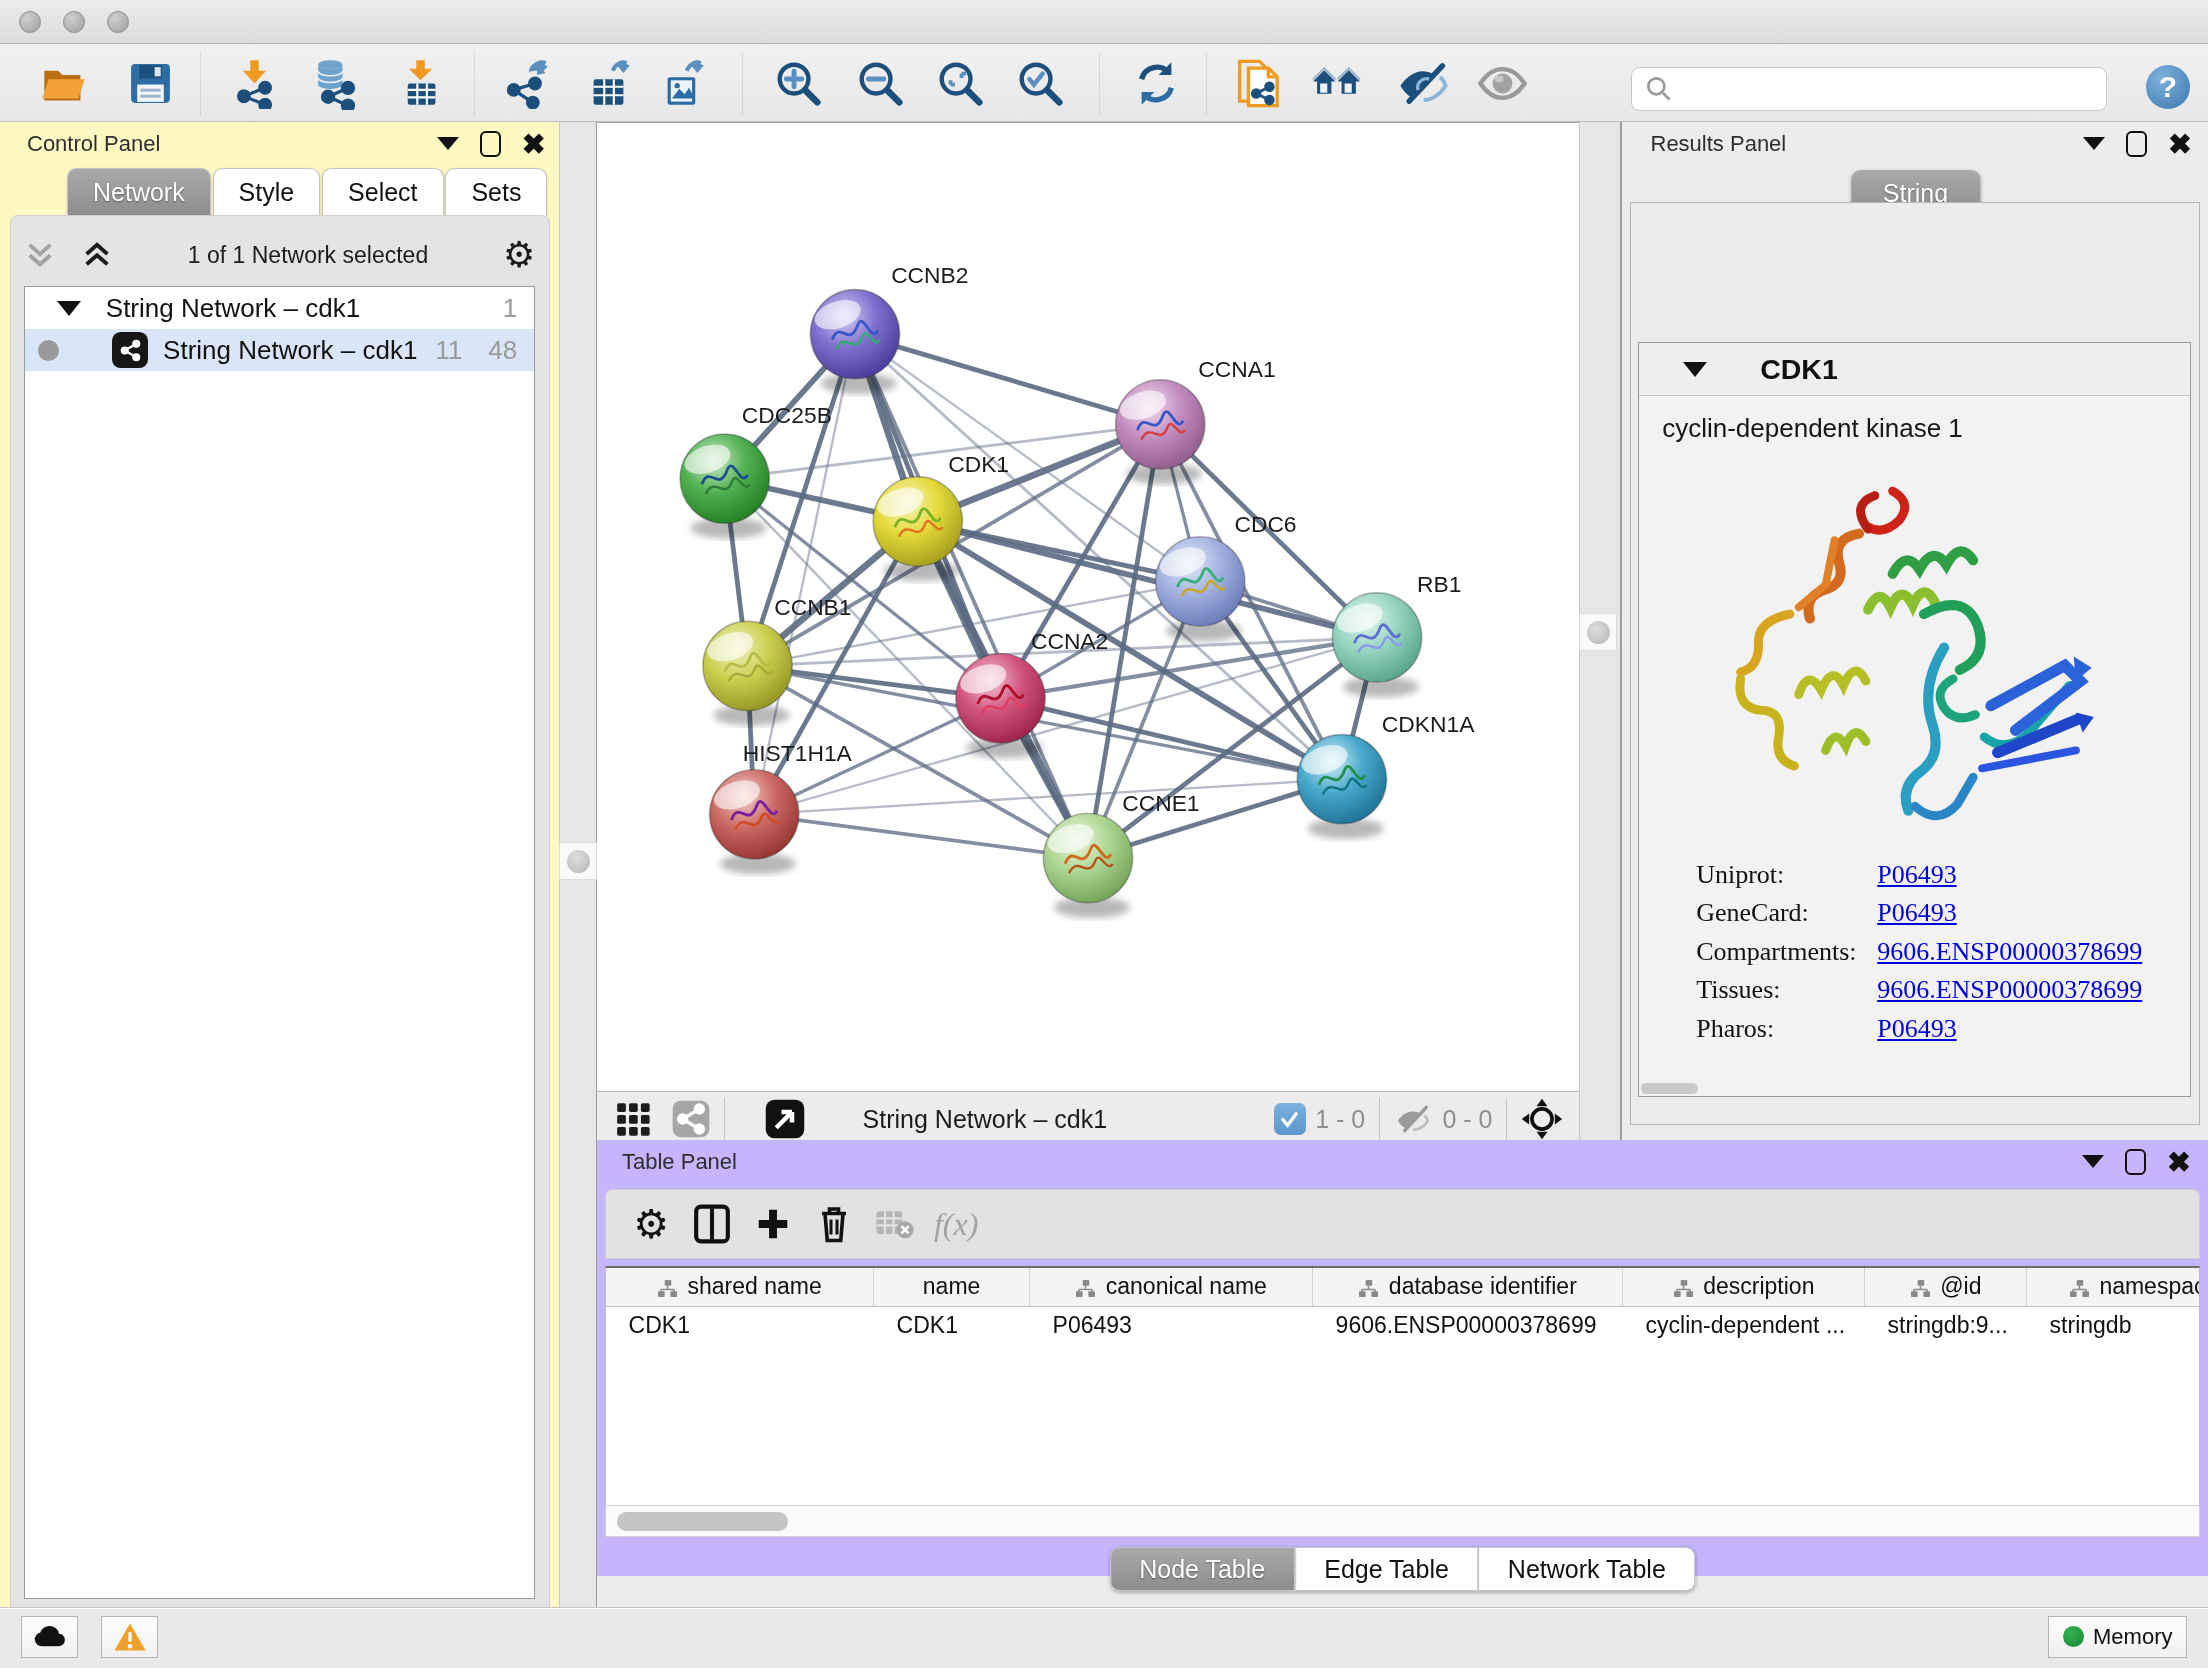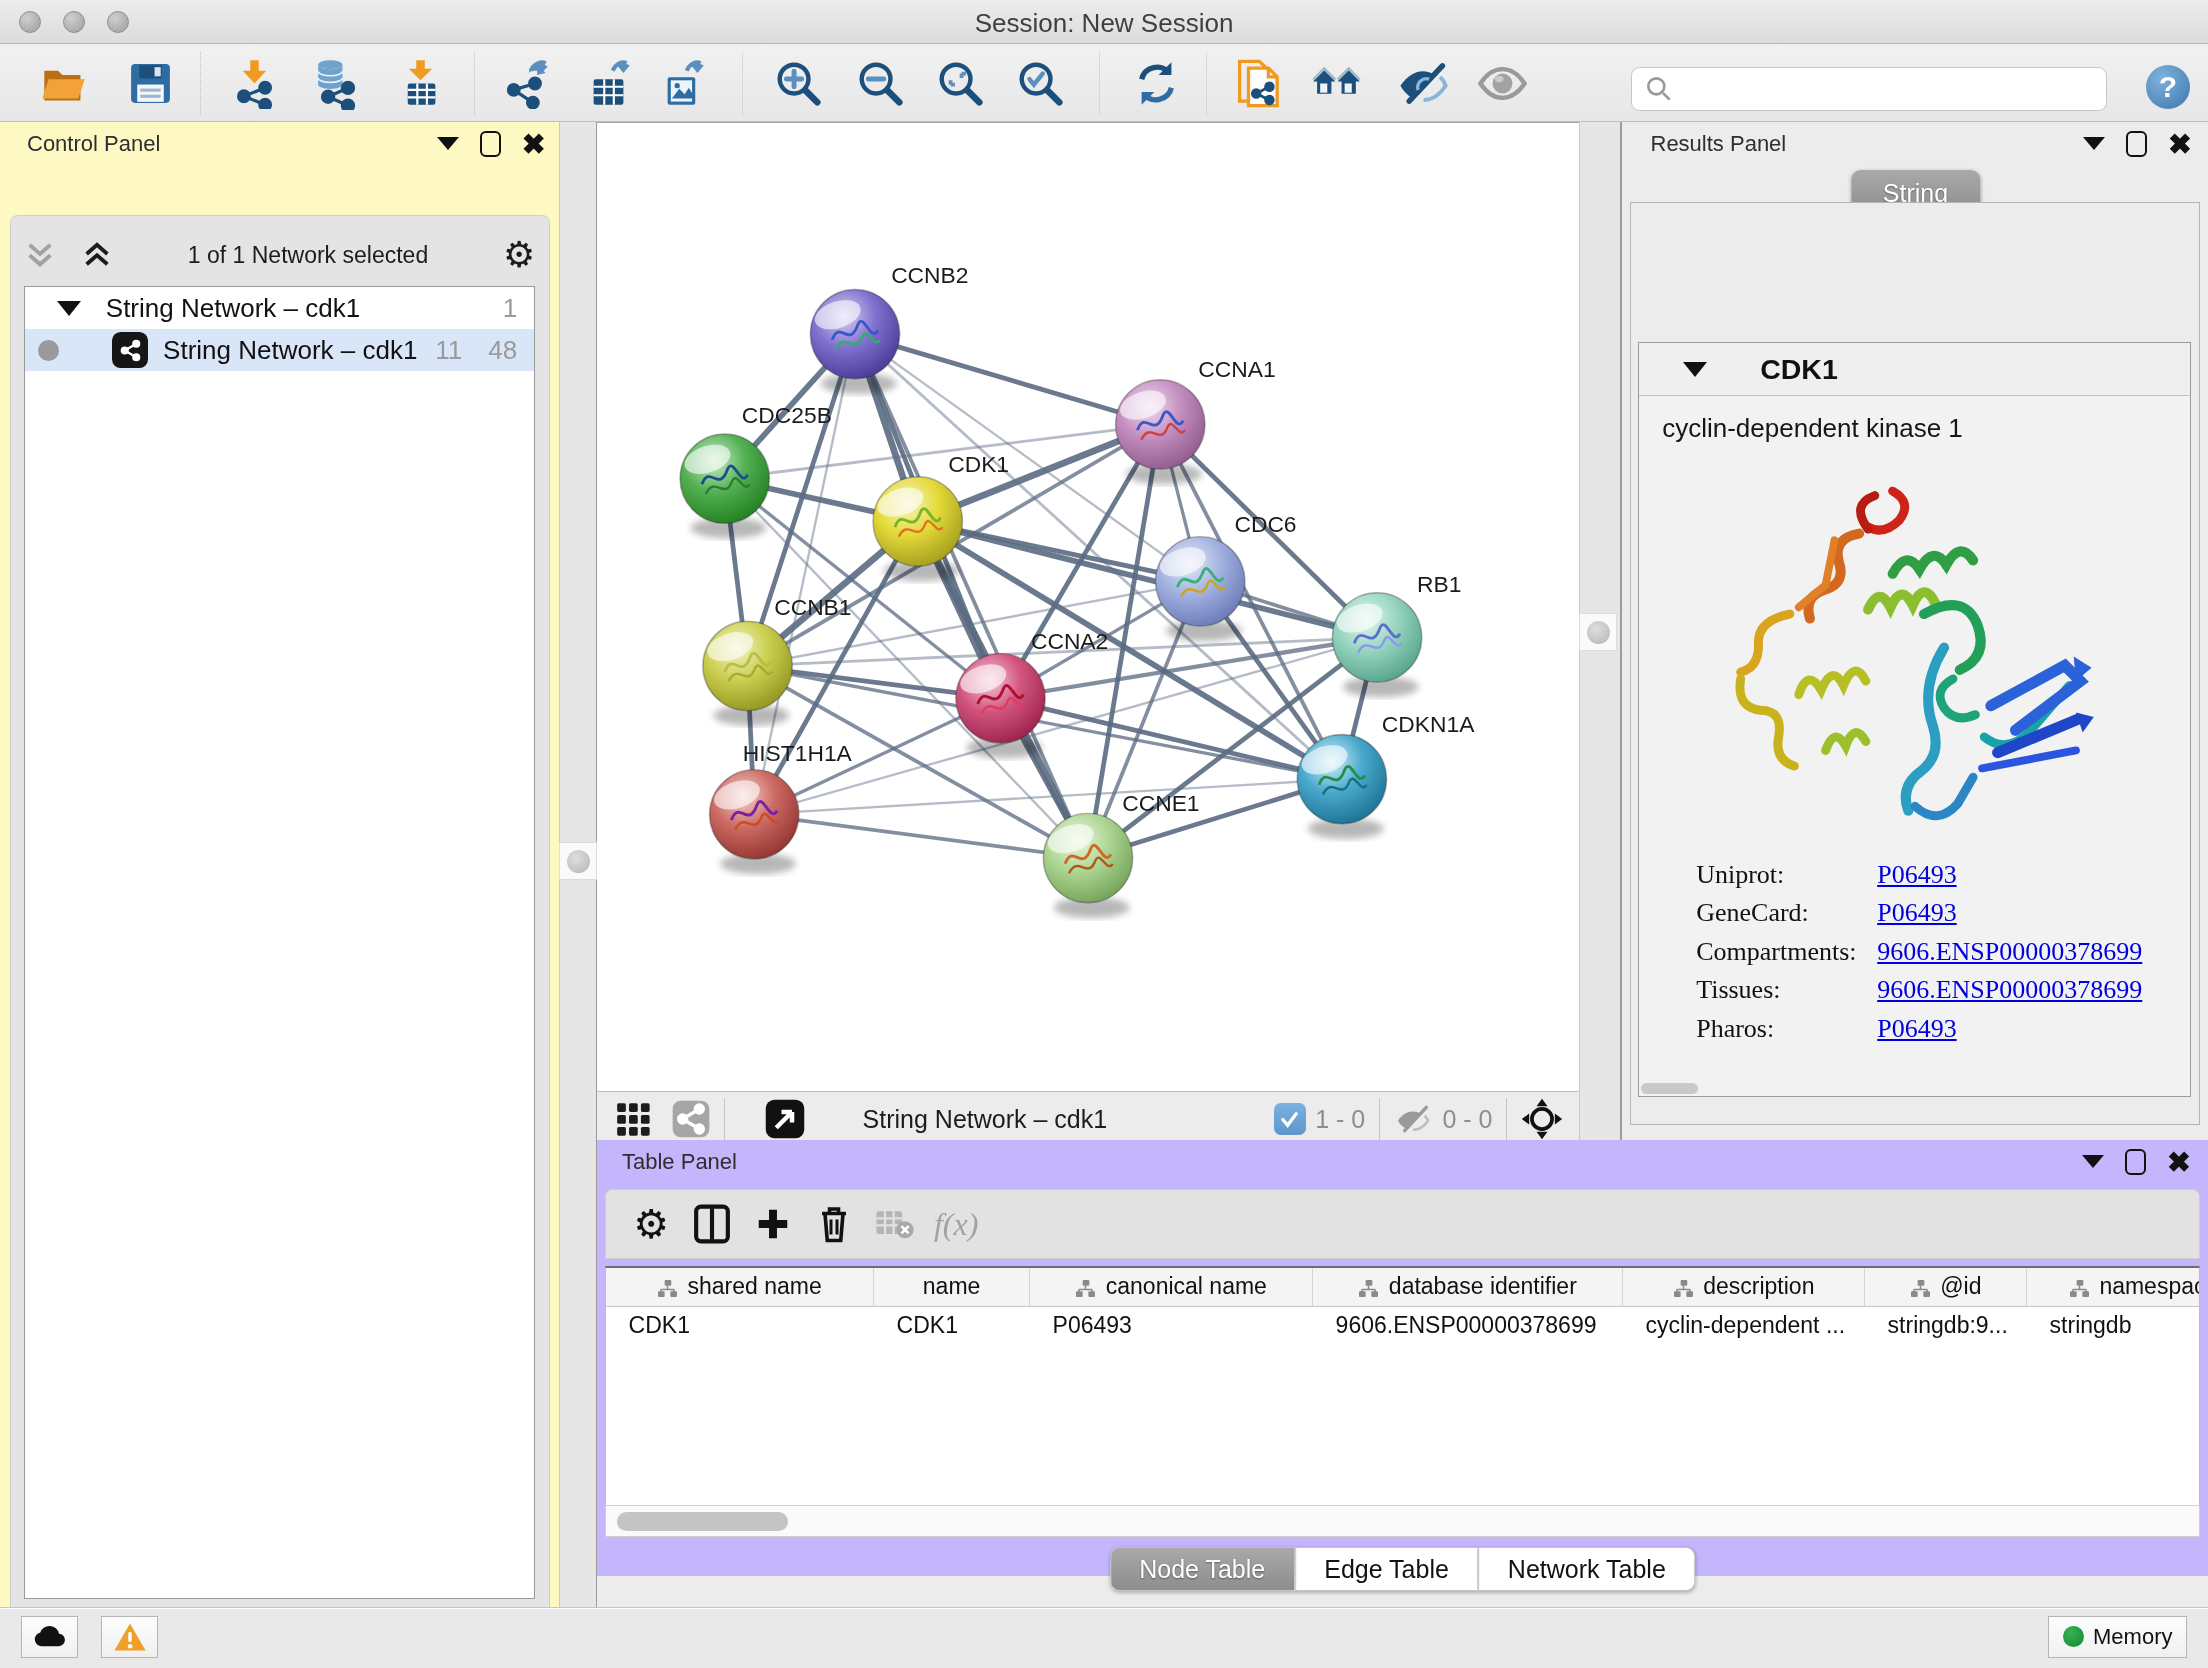--- a/index.html
+++ b/index.html
@@ -143,21 +143,20 @@
 </style>
 </head>
 <body>
 
 <div class="app">
 
   <div class="titlebar">
     <div class="tl" style="left:19px"></div>
     <div class="tl" style="left:63px"></div>
     <div class="tl" style="left:107px"></div>
-    <div class="win-title">Session: New Session</div>
   </div>
 
   <div class="toolbar">
     <div class="tbi" style="left:38px">
       <svg width="51" height="51" viewBox="0 0 48 48">
           <path d="M5 12h13l4 4h17v24H5z" fill="#b96f12"></path>
           <path d="M9 20h34l-6 18H3z" fill="#f3a239"></path>
         </svg>
     </div>
     <div class="tbi" style="left:124px">
@@ -333,20 +332,26 @@
 
   <div class="control-panel">
     <div class="cp-head">
       <span class="panel-title">Control Panel</span>
       <span class="wc">
         <span class="tri"></span>
         <span class="sq"></span>
         <span class="x">✖</span>
       </span>
     </div>
+    <div class="tabs-row" id="cp-tabs">
+        <div class="tab sel">Network</div>
+        <div class="tab">Style</div>
+        <div class="tab">Select</div>
+        <div class="tab">Sets</div>
+      </div>
     <div class="cp-sub">
       <div class="cp-toolrow">
         <svg width="32" height="28.5" viewBox="0 0 24 22">
             <g stroke="#a2a2a2" stroke-width="3" fill="none">
               <path d="M4 3l8 7 8-7M4 11l8 7 8-7"></path>
             </g>
           </svg>
         <svg width="32" height="28.5" viewBox="0 0 24 22" style="margin-left:13.3px">
             <g stroke="#1c1c1c" stroke-width="3" fill="none">
               <path d="M4 10l8-7 8 7M4 18l8-7 8 7"></path>

